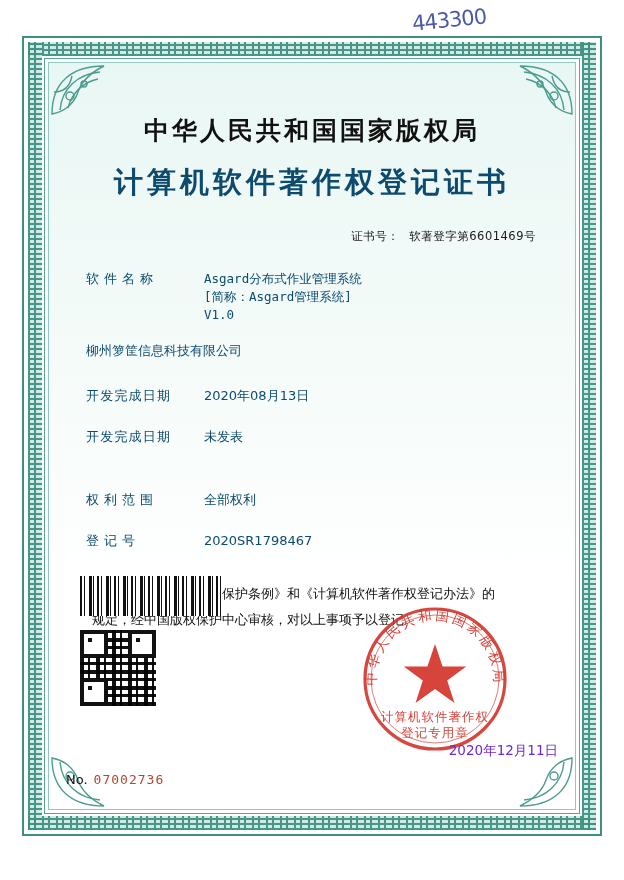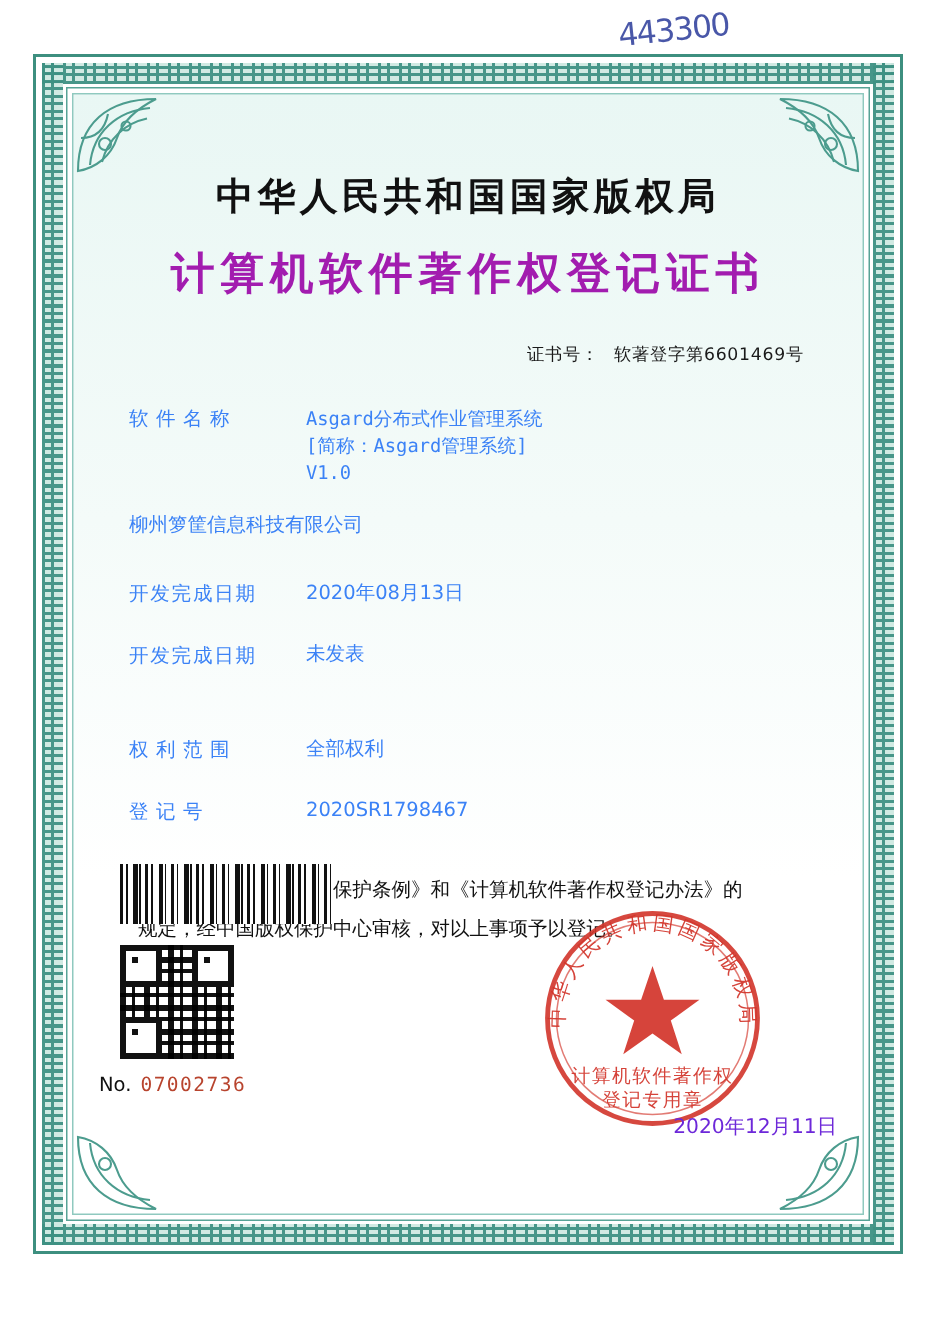--- a/index.html
+++ b/index.html
@@ -110,41 +110,41 @@
     letter-spacing: 3px;
     color: #111;
     margin-top: 52px;
     font-weight: bold;
   }
   .title-sub {
     text-align: center;
     font-family: "DejaVu Sans", sans-serif;
     font-size: 29px;
     letter-spacing: 4px;
-    color: #a21caf;
+    color: #0c4a6e;
     margin-top: 16px;
     font-weight: bold;
   }
 
   .cert-no {
     text-align: right;
     font-family: "DejaVu Sans", sans-serif;
     font-size: 11.5px;
     color: #1a1a1a;
     margin: 26px 40px 0 0;
     letter-spacing: .5px;
   }
   .cert-no .label { margin-right: 10px; }
 
   .field {
     display: flex;
     margin: 0 0 0 38px;
     font-family: "DejaVu Sans", sans-serif;
     font-size: 13px;
-    color: #3b82f6;
+    color: #0c4a6e;
   }
   .field .k {
     width: 118px;
     flex: 0 0 118px;
     letter-spacing: 5px;
   }
   .field .k.tight { letter-spacing: 1.2px; }
   .field .v {
     flex: 1;
     line-height: 1.45;
@@ -214,21 +214,21 @@
     top: 600px;
     width: 158px;
     height: 158px;
   }
   .seal svg { display: block; }
 
   
   .footer-no {
     position: absolute;
     left: 66px;
-    top: 716px;
+    top: 772px;
     font-family: "DejaVu Sans", sans-serif;
     font-size: 13px;
     color: #111;
   }
   .footer-no .num {
     font-family: "DejaVu Sans Mono", monospace;
     color: #b8442e;
     letter-spacing: 1px;
     margin-left: 6px;
   }

